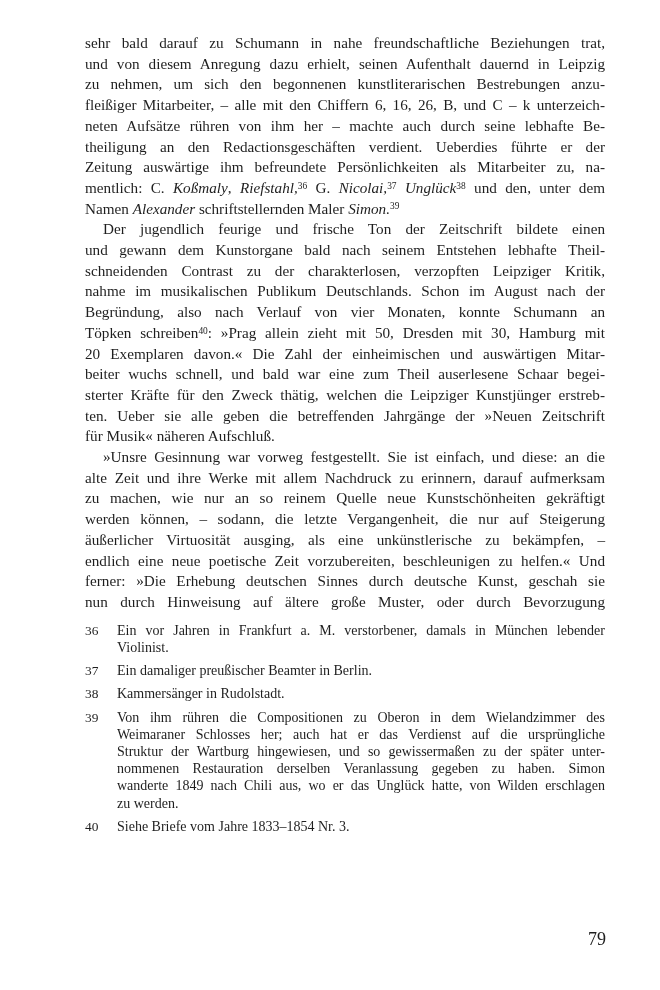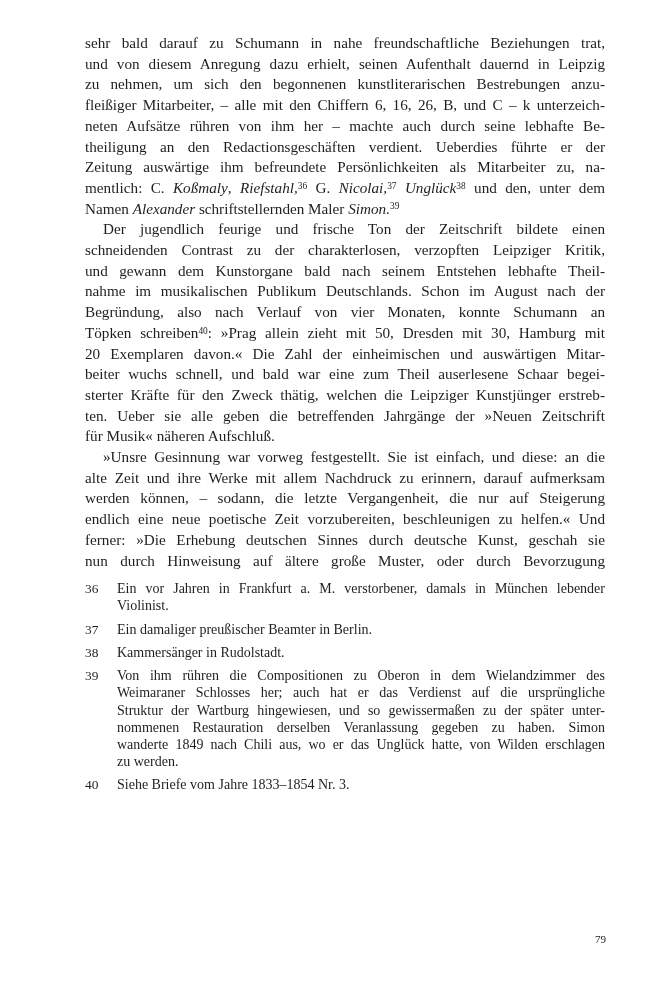--- a/index.html
+++ b/index.html
@@ -42,21 +42,21 @@
     flex: none;
     font-size: 13.4px;
     line-height: 17.2px;
   }
   .fn-body { flex: 1; min-width: 0; }
   .fn-line { font-size: 14px; line-height: 17.2px; }
   .page-number {
     position: absolute;
     top: 931px;
     right: 54px;
-    font-size: 11px;
+    font-size: 18px;
     line-height: 16px;
   }
 </style>
 </head>
 <body>
 
 <div class="page">
   <div class="text-block">
     <div>
         <div class="para">
@@ -65,35 +65,37 @@
           <div class="line"><span>zu nehmen, um sich den begonnenen kunstliterarischen Bestrebungen anzu-</span></div>
           <div class="line"><span>fleißiger Mitarbeiter, – alle mit den Chiffern 6, 16, 26, B, und C – k unterzeich-</span></div>
           <div class="line"><span>neten Aufsätze rühren von ihm her – machte auch durch seine lebhafte Be-</span></div>
           <div class="line"><span>theiligung an den Redactionsgeschäften verdient. Ueberdies führte er der</span></div>
           <div class="line"><span>Zeitung auswärtige ihm befreundete Persönlichkeiten als Mitarbeiter zu, na-</span></div>
           <div class="line"><span>mentlich: C. </span><span class="i">Koßmaly</span><span>, </span><span class="i">Riefstahl,</span><span class="sup">36</span><span> G. </span><span class="i">Nicolai,</span><span class="sup">37</span><span> </span><span class="i">Unglück</span><span class="sup">38</span><span> und den, unter dem</span></div>
           <div class="line last"><span>Namen </span><span class="i">Alexander</span><span> schriftstellernden Maler </span><span class="i">Simon.</span><span class="sup">39</span></div>
         </div>
         <div class="para">
           <div class="line indent"><span>Der jugendlich feurige und frische Ton der Zeitschrift bildete einen</span></div>
+          <div class="line"><span>und gewann dem Kunstorgane bald nach seinem Entstehen lebhafte Theil-</span></div>
           <div class="line"><span>schneidenden Contrast zu der charakterlosen, verzopften Leipziger Kritik,</span></div>
-          <div class="line"><span>und gewann dem Kunstorgane bald nach seinem Entstehen lebhafte Theil-</span></div>
           <div class="line"><span>nahme im musikalischen Publikum Deutschlands. Schon im August nach der</span></div>
           <div class="line"><span>Begründung, also nach Verlauf von vier Monaten, konnte Schumann an</span></div>
           <div class="line"><span>Töpken schreiben</span><span class="sup">40</span><span>: »Prag allein zieht mit 50, Dresden mit 30, Hamburg mit</span></div>
           <div class="line"><span>20 Exemplaren davon.« Die Zahl der einheimischen und auswärtigen Mitar-</span></div>
           <div class="line"><span>beiter wuchs schnell, und bald war eine zum Theil auserlesene Schaar begei-</span></div>
           <div class="line"><span>sterter Kräfte für den Zweck thätig, welchen die Leipziger Kunstjünger erstreb-</span></div>
           <div class="line"><span>ten. Ueber sie alle geben die betreffenden Jahrgänge der »Neuen Zeitschrift</span></div>
           <div class="line last"><span>für Musik« näheren Aufschluß.</span></div>
         </div>
         <div class="para">
           <div class="line indent"><span>»Unsre Gesinnung war vorweg festgestellt. Sie ist einfach, und diese: an die</span></div>
           <div class="line"><span>alte Zeit und ihre Werke mit allem Nachdruck zu erinnern, darauf aufmerksam</span></div>
+          <div class="line"><span>zu machen, wie nur an so reinem Quelle neue Kunstschönheiten gekräftigt</span></div>
           <div class="line"><span>werden können, – sodann, die letzte Vergangenheit, die nur auf Steigerung</span></div>
+          <div class="line"><span>äußerlicher Virtuosität ausging, als eine unkünstlerische zu bekämpfen, –</span></div>
           <div class="line"><span>endlich eine neue poetische Zeit vorzubereiten, beschleunigen zu helfen.« Und</span></div>
           <div class="line"><span>ferner: »Die Erhebung deutschen Sinnes durch deutsche Kunst, geschah sie</span></div>
           <div class="line"><span>nun durch Hinweisung auf ältere große Muster, oder durch Bevorzugung</span></div>
         </div>
       </div>
     <div class="footnotes">
         <div class="footnote">
           <div class="fn-num">36</div>
           <div class="fn-body">
             <div class="line fn-line"><span>Ein vor Jahren in Frankfurt a. M. verstorbener, damals in München lebender</span></div>

